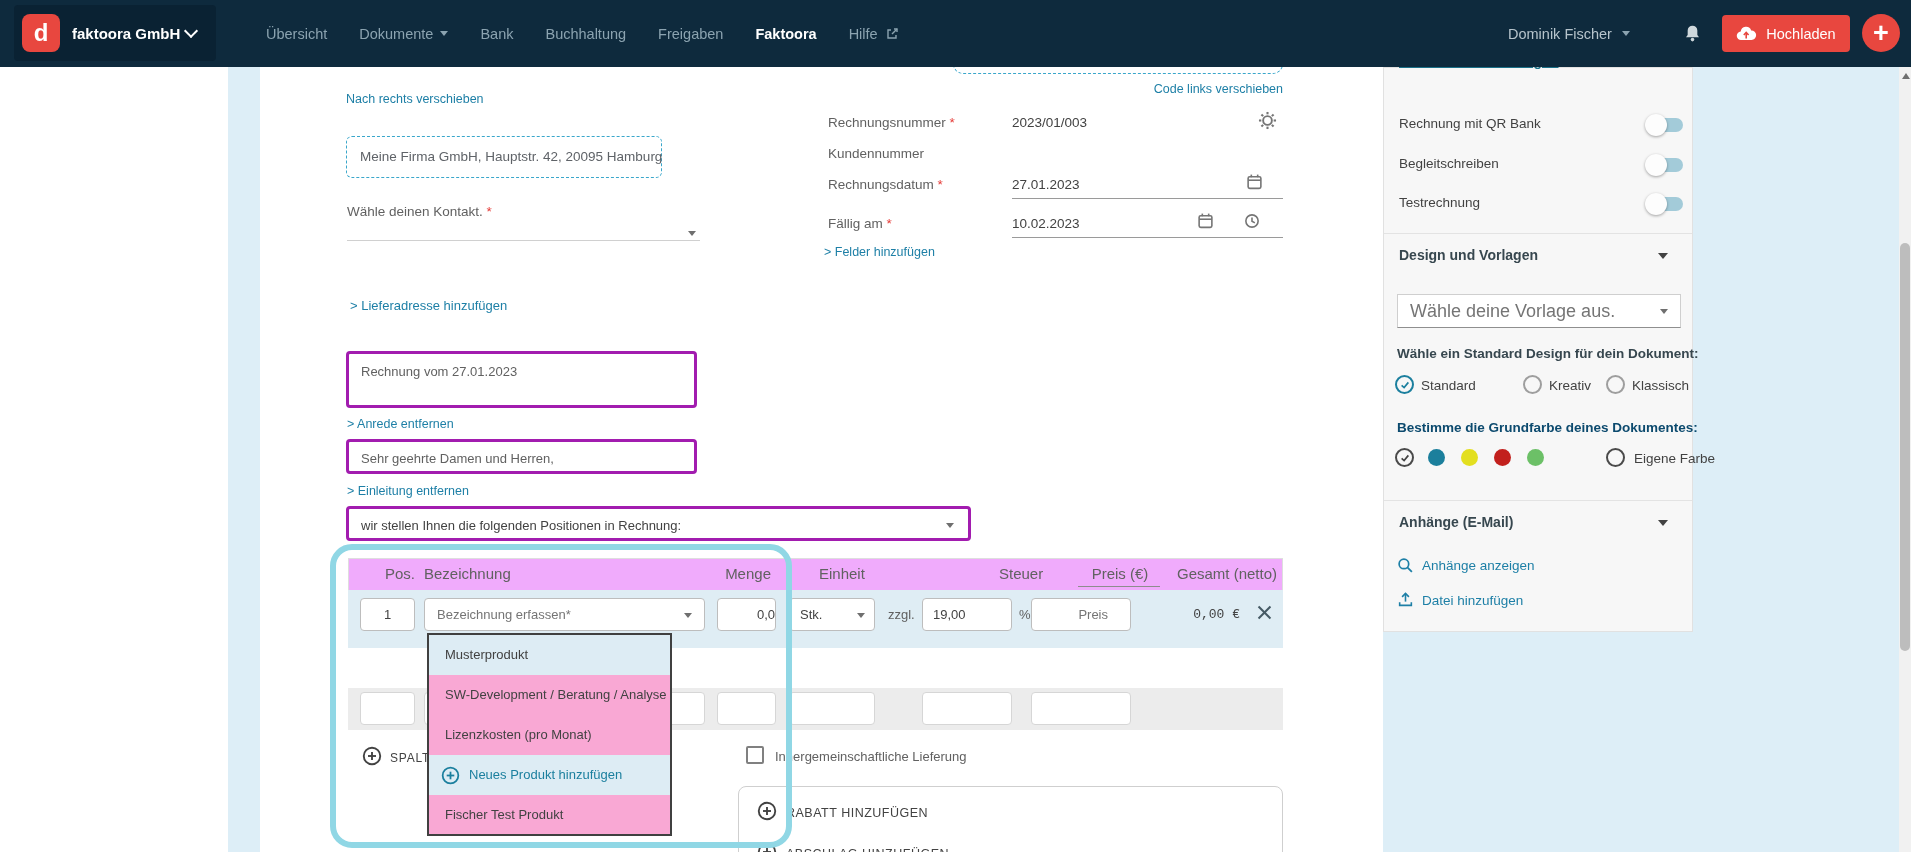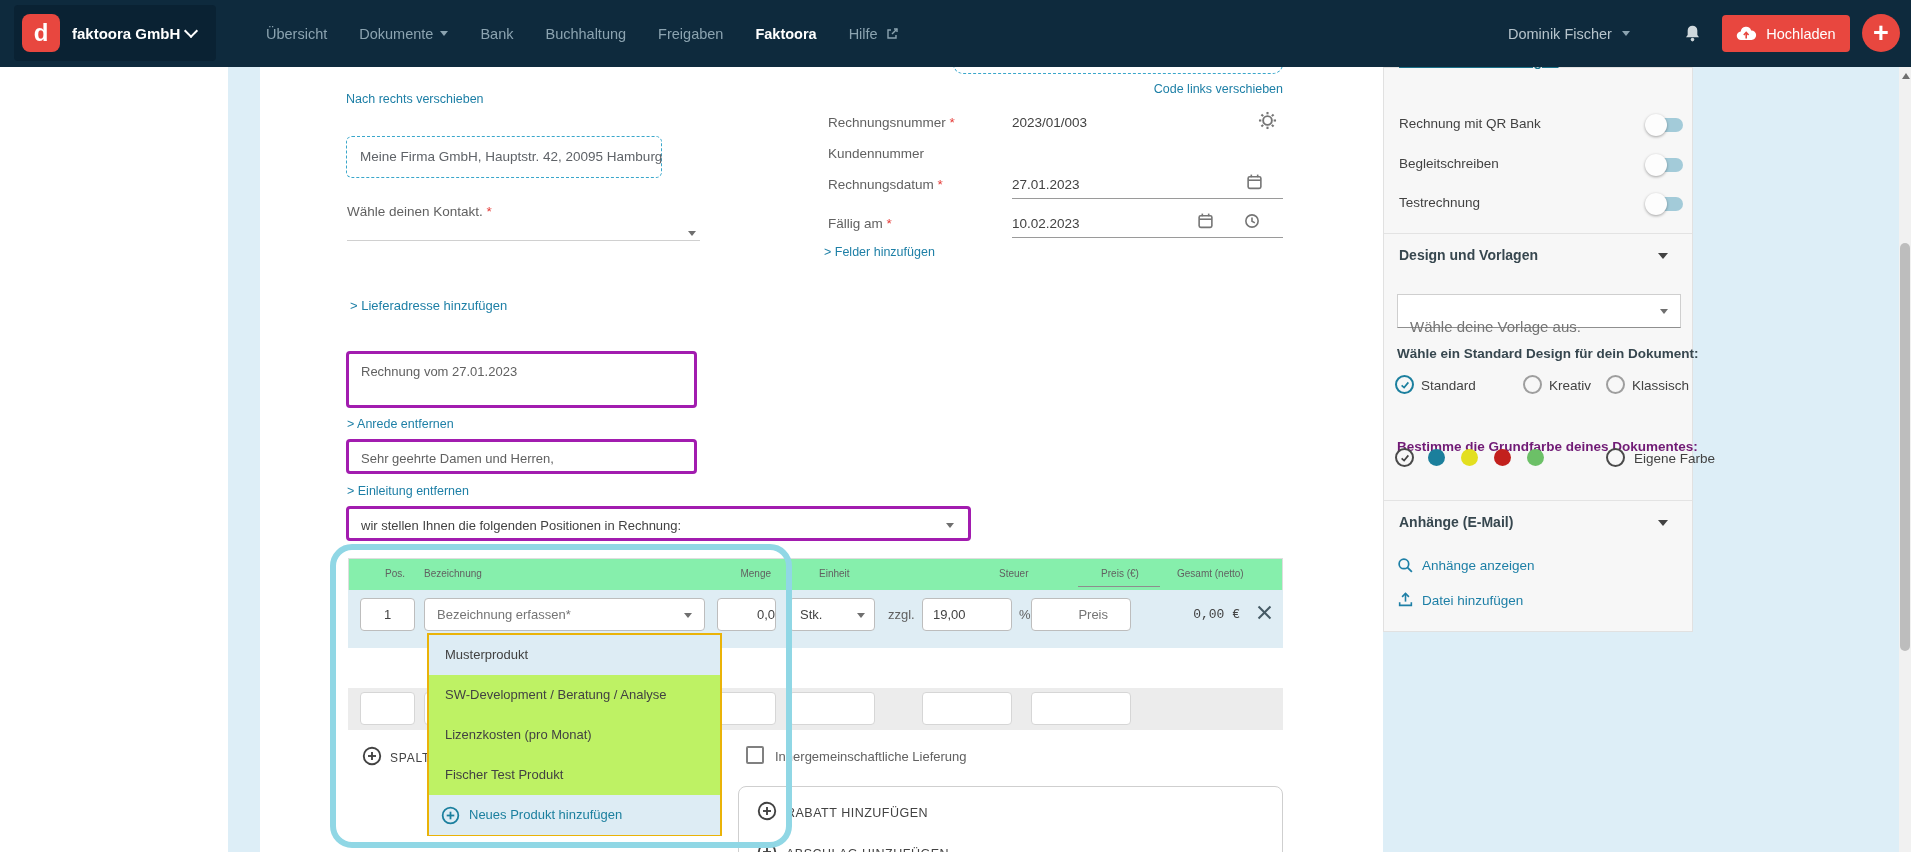--- a/index.html
+++ b/index.html
@@ -39,30 +39,30 @@
   .lbl  { color:#616161; font-size:13.5px; }
   .val  { color:#424242; font-size:13.5px; }
   .req  { color:#e53935; }
   .box  { border:3px solid #a21caf; border-radius:4px; background:#fff; }
   .dashed { border:1.5px dashed #3aa7cb; border-radius:6px; }
   .fcaret { width:0; height:0; border-left:4.5px solid transparent; border-right:4.5px solid transparent; border-top:5.5px solid #6f6f6f; }
   .underl { border-bottom:1px solid #9a9a9a; }
   .icon { color:#757575; }
 
   
-  .thead { left:348px; top:558px; width:935px; height:48px; background:#86efac; border:1px solid #dedede; font-size:10px; color:#616161; }
+  .thead { left:348px; top:558px; width:935px; height:48px; background:#f0abfc; border:1px solid #dedede; font-size:15px; color:#616161; }
   .thead span { position:absolute; line-height:30px; }
   .trow { left:348px; top:590px; width:935px; height:58px; background:#dfedf4; }
   .cell { position:absolute; top:598px; height:33px; background:#fff; border:1px solid #bdbdbd; border-radius:4px; font-size:13px; color:#424242; line-height:31px; }
   .ghost-row { left:348px; top:688px; width:935px; height:42px; background:#ececec; }
   .gcell { position:absolute; top:692px; height:33px; background:#fff; border:1px solid #d6d6d6; border-radius:4px; }
   .cyan-ring { left:330px; top:544px; width:462px; height:304px; border:6px solid #90d7e5; border-radius:22px; z-index:30; pointer-events:none; }
 
   
-  .dropdown { left:427px; top:633px; width:295px; height:203px; background:#bef264; border:2px solid #eab308; z-index:40; }
+  .dropdown { left:427px; top:633px; width:245px; height:203px; background:#f9a8d4; border:2px solid #404040; z-index:40; }
   .dd-item { position:relative; height:40px; line-height:40px; padding-left:16px; font-size:13px; color:#424242; cursor:pointer; }
   .dd-sel { background:#ddecf4; }
   .dd-add { background:#ddecf4; color:#1b7f9e; padding-left:40px; }
 
   
   .panel { left:1383px; top:67px; width:310px; height:565px; background:#f7f7f7; border:1px solid #e1e1e1; }
   .ptitle { font-size:14px; font-weight:bold; color:#37474f; }
   .pdivider { left:1384px; width:308px; height:1px; background:#e3e3e3; }
   .pchev { width:0; height:0; border-left:5px solid transparent; border-right:5px solid transparent; border-top:6px solid #424242; }
   .toggle { width:40px; height:22px; }
@@ -225,29 +225,29 @@
     </svg>
     <div style="position:absolute; left:47px; top:60px; font-size:12.5px; letter-spacing:.5px; color:#424242;">ABSCHLAG HINZUFÜGEN</div>
   </div>
 
   <div class="abs cyan-ring"></div>
 
   <div class="abs dropdown">
     <div class="dd-item dd-sel">Musterprodukt</div>
     <div class="dd-item">SW-Development / Beratung / Analyse</div>
     <div class="dd-item">Lizenzkosten (pro Monat)</div>
-    <div class="dd-item">Fischer Test Produkt</div>
     <div class="dd-item dd-add">
       <svg style="position:absolute; left:12px; top:11px; color:#1b7f9e;" width="19" height="19" viewBox="0 0 16 16" fill="none" stroke="currentColor">
         <circle cx="8" cy="8" r="6.6" stroke-width="1.5"></circle>
           <line x1="8" y1="4.8" x2="8" y2="11.2" stroke-width="1.5"></line>
           <line x1="4.8" y1="8" x2="11.2" y2="8" stroke-width="1.5"></line>
       </svg>
       <span>Neues Produkt hinzufügen</span>
     </div>
+    <div class="dd-item">Fischer Test Produkt</div>
   </div>
 
   <div class="abs panel"></div>
 
   <div class="abs" style="left:1399px; top:53px; font-size:14px; font-weight:bold; color:#1a7189; text-decoration:underline; z-index:10;">Generelle Einstellungen</div>
   <div class="abs pchev" style="left:1658px; top:58px; z-index:10;"></div>
 
   <div class="abs plabel" style="left:1399px; top:116px;">Rechnung mit QR Bank</div>
   <div class="abs toggle" style="left:1645px; top:114px;">
       <div class="track"></div>
@@ -265,38 +265,38 @@
       <div class="track"></div>
       <div class="knob"></div>
     </div>
 
   <div class="abs pdivider" style="top:233px;"></div>
 
   <div class="abs ptitle" style="left:1399px; top:247px;">Design und Vorlagen</div>
   <div class="abs pchev" style="left:1658px; top:253px;"></div>
 
   <div class="abs" style="left:1397px; top:294px; width:284px; height:34px; background:#fff; border:1px solid #cfcfcf; border-bottom:1px solid #8f8f8f;">
-    <div style="padding-left:12px; line-height:32px; font-size:15px; color:#757575;margin-top:16px;">Wähle deine Vorlage aus.</div>
+    <div style="padding-left:12px; line-height:32px; font-size:18px; color:#757575;">Wähle deine Vorlage aus.</div>
     <div class="fcaret" style="position:absolute; right:12px; top:14px;"></div>
   </div>
 
   <div class="abs" style="left:1397px; top:346px; font-size:13.5px; font-weight:bold; color:#37474f;">Wähle ein Standard Design für dein Dokument:</div>
 
   <div class="abs radio on" style="left:1395px; top:375px;">
     <svg width="12" height="12" viewBox="0 0 16 16" fill="none" stroke="#1b7f9e">
         <polyline points="3.5,8.5 6.8,11.5 12.5,4.5" stroke-width="2.2"></polyline>
       </svg>
   </div>
   <div class="abs plabel" style="left:1421px; top:378px;">Standard</div>
   <div class="abs radio" style="left:1523px; top:375px;"></div>
   <div class="abs plabel" style="left:1549px; top:378px;">Kreativ</div>
   <div class="abs radio" style="left:1606px; top:375px;"></div>
   <div class="abs plabel" style="left:1632px; top:378px;">Klassisch</div>
 
-  <div class="abs" style="left:1397px; top:420px; font-size:13.5px; font-weight:bold; color:#701a75;margin-top:19px;">Bestimme die Grundfarbe deines Dokumentes:</div>
+  <div class="abs" style="left:1397px; top:420px; font-size:13.5px; font-weight:bold; color:#0c4a6e;">Bestimme die Grundfarbe deines Dokumentes:</div>
 
   <div class="abs radio" style="left:1395px; top:448px; border-color:#4a4a4a;">
     <svg width="12" height="12" viewBox="0 0 16 16" fill="none" stroke="#424242">
         <polyline points="3.5,8.5 6.8,11.5 12.5,4.5" stroke-width="2.2"></polyline>
       </svg>
   </div>
   <div class="abs dot" style="left:1428px; top:449px; background:#1b7f9c;"></div>
   <div class="abs dot" style="left:1461px; top:449px; background:#e3df20;"></div>
   <div class="abs dot" style="left:1494px; top:449px; background:#c2201d;"></div>
   <div class="abs dot" style="left:1527px; top:449px; background:#6cc067;"></div>

